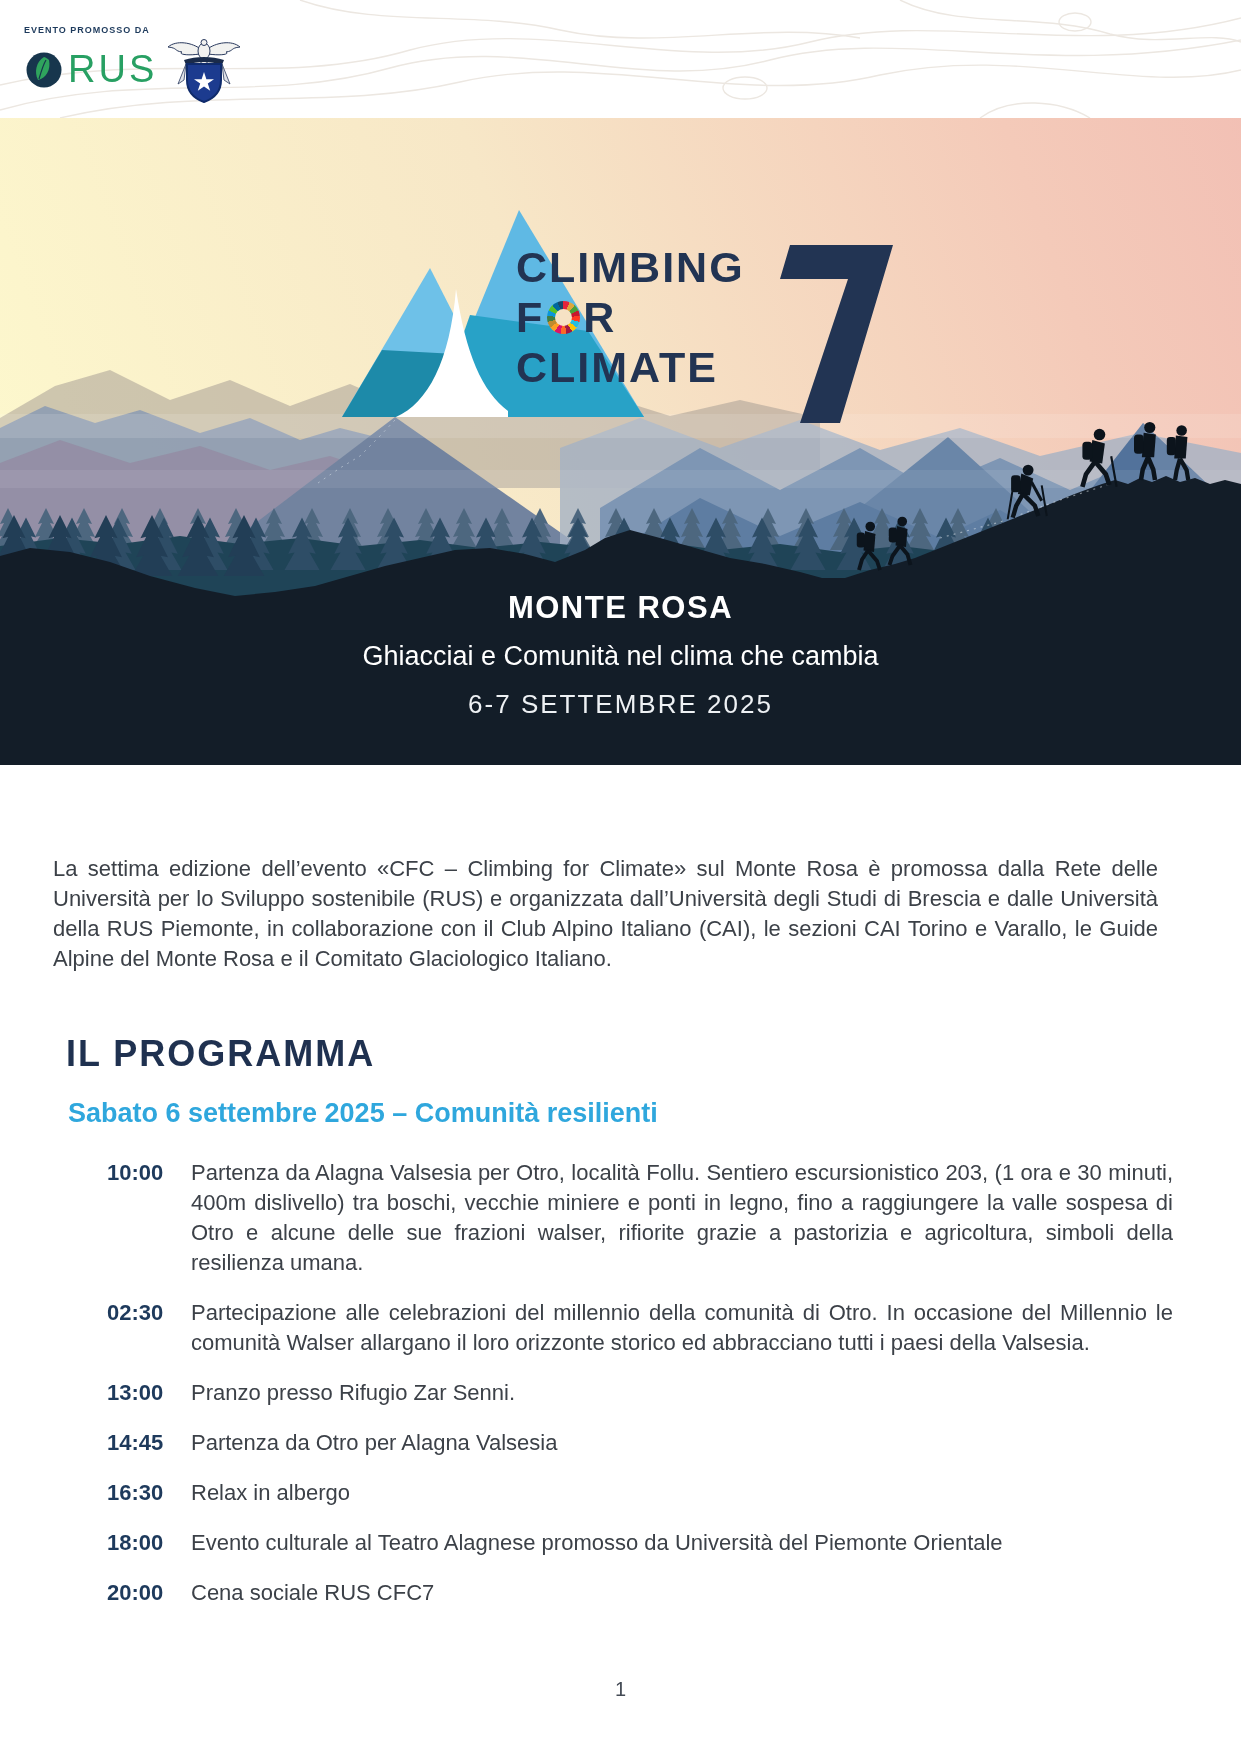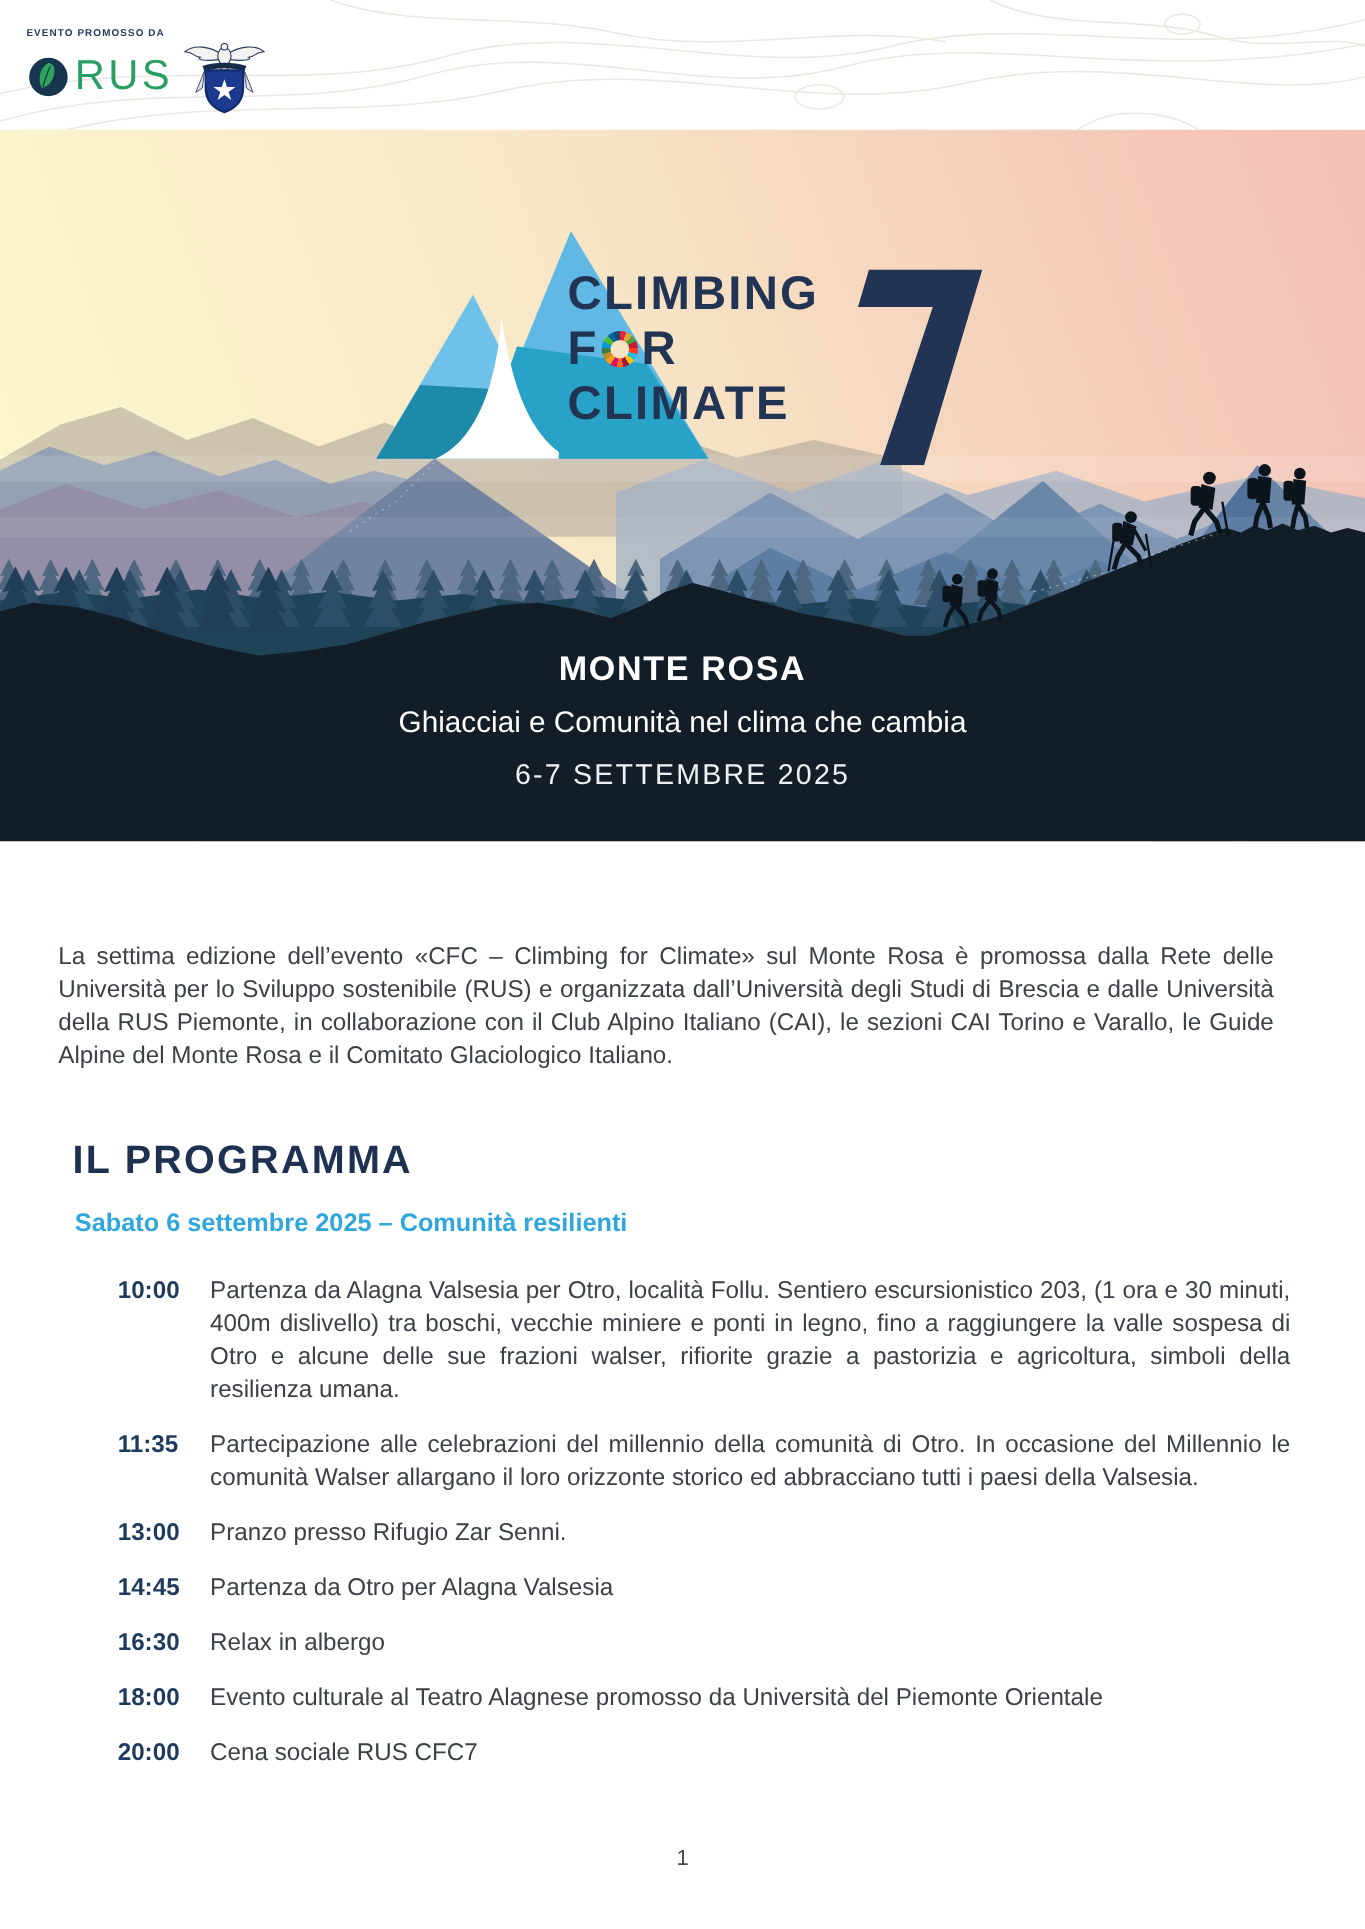--- a/index.html
+++ b/index.html
@@ -30,21 +30,21 @@
   .monte-block{position:absolute;left:0;top:472px;width:1241px;text-align:center;color:#ffffff;}
   .event-location{font-size:31px;font-weight:800;letter-spacing:1.5px;}
   .event-subtitle{font-size:27px;font-weight:400;margin-top:15px;}
   .event-dates{font-size:26px;font-weight:300;letter-spacing:2px;margin-top:17px;color:#eef1f4;}
 
   
   .intro{position:absolute;left:53px;top:832px;width:1105px;font-size:22px;line-height:30px;
          color:#3c4148;text-align:justify;}
   .program-title{position:absolute;left:66px;top:1033px;font-size:36px;font-weight:bold;
                  letter-spacing:2px;color:#1f3150;}
-  .day-title{position:absolute;left:68px;top:1098px;font-size:23px;font-weight:bold;color:#2fa7dd;}
+  .day-title{position:absolute;left:68px;top:1098px;font-size:27px;font-weight:bold;color:#2fa7dd;}
   .schedule{position:absolute;left:68px;top:1158px;width:1105px;}
   .row{display:flex;margin-bottom:20px;}
   .time{flex:0 0 84px;font-size:22px;line-height:30px;font-weight:bold;color:#1e3a5c;margin-left:39px;}
   .item-text{flex:1;font-size:22px;line-height:30px;color:#3c4148;text-align:justify;}
   .pagenum{position:absolute;left:0;top:1678px;width:1241px;text-align:center;
            font-size:20px;color:#444b55;}
 </style>
 </head>
 <body>
 
@@ -273,21 +273,21 @@
 
   <div class="program-title">IL PROGRAMMA</div>
   <div class="day-title">Sabato 6 settembre 2025 – Comunità resilienti</div>
 
   <div class="schedule">
     <div class="row">
       <div class="time">10:00</div>
       <div class="item-text">Partenza da Alagna Valsesia per Otro, località Follu. Sentiero escursionistico 203, (1 ora e 30 minuti, 400m dislivello) tra boschi, vecchie miniere e ponti in legno, fino a raggiungere la valle sospesa di Otro e alcune delle sue frazioni walser, rifiorite grazie a pastorizia e agricoltura, simboli della resilienza umana.</div>
     </div>
     <div class="row">
-      <div class="time">11:35</div>
+      <div class="time">02:30</div>
       <div class="item-text">Partecipazione alle celebrazioni del millennio della comunità di Otro. In occasione del Millennio le comunità Walser allargano il loro orizzonte storico ed abbracciano tutti i paesi della Valsesia.</div>
     </div>
     <div class="row">
       <div class="time">13:00</div>
       <div class="item-text">Pranzo presso Rifugio Zar Senni.</div>
     </div>
     <div class="row">
       <div class="time">14:45</div>
       <div class="item-text">Partenza da Otro per Alagna Valsesia</div>
     </div>

